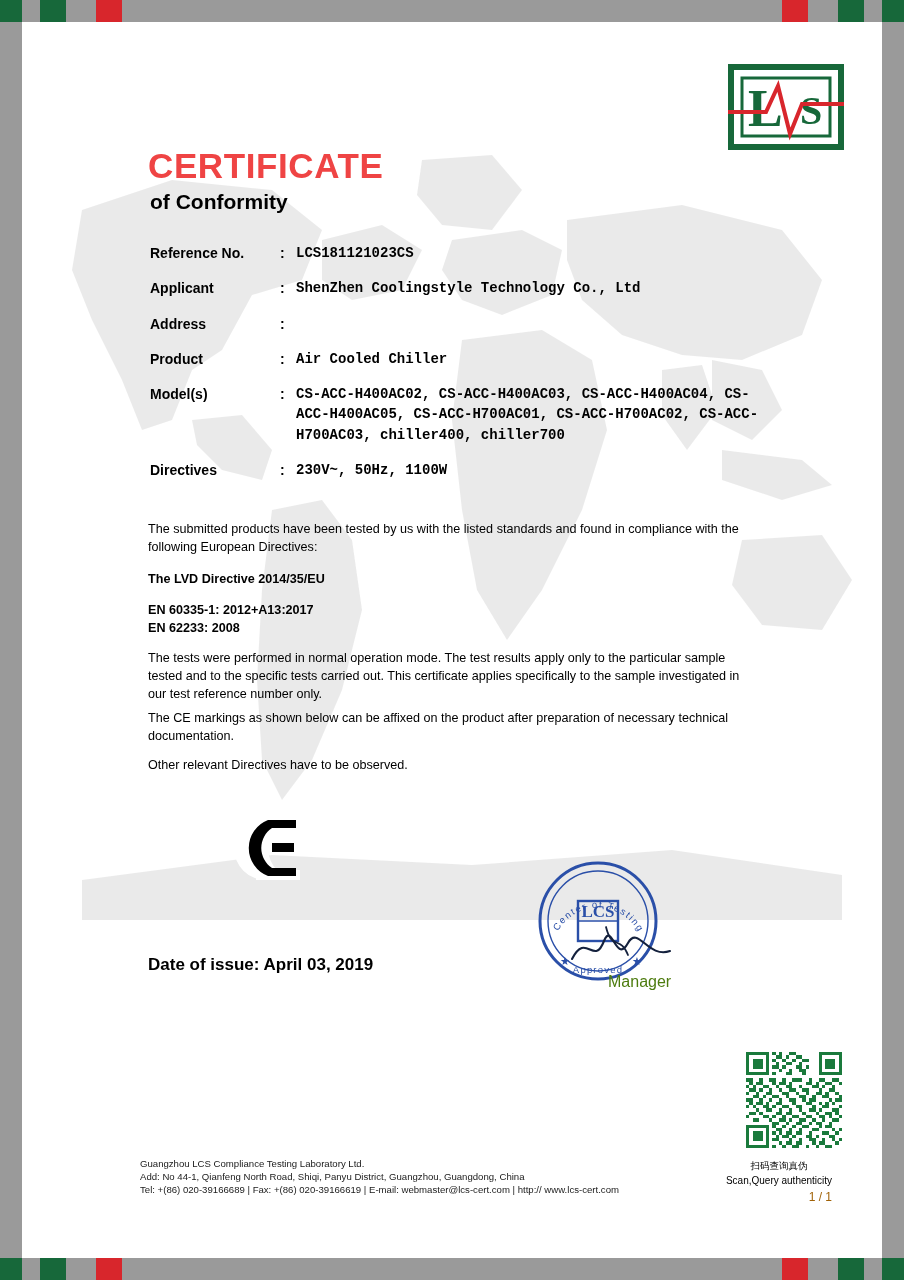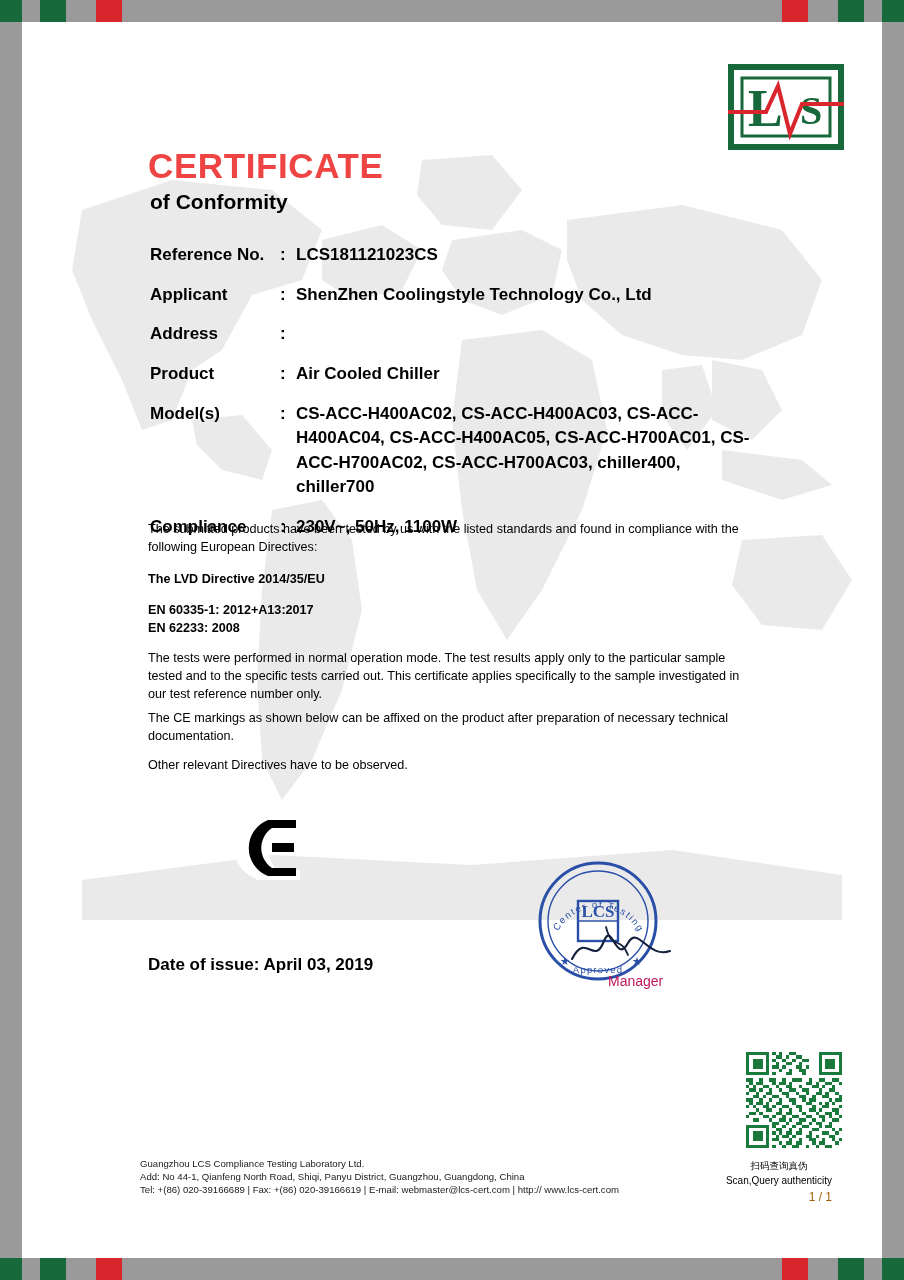--- a/index.html
+++ b/index.html
@@ -104,37 +104,38 @@
   .fields {
     position: absolute;
     left: 150px;
     top: 243px;
     width: 610px;
   }
   .field-row {
     display: flex;
     align-items: flex-start;
     margin-bottom: 15px;
-    font-size: 17px;
+    font-size: 14px;
     font-weight: bold;
     color: #000;
   }
   .field-label {
     width: 130px;
     flex: 0 0 130px;
     line-height: 1.45;
   }
   .field-colon {
     width: 16px;
     flex: 0 0 16px;
     line-height: 1.45;
   }
   .field-value {
     flex: 1 1 auto;
     line-height: 1.45;
+    font-family: Liberation Mono, monospace;
   }
 
   .para {
     position: absolute;
     left: 148px;
     width: 600px;
     font-size: 12.6px;
     color: #000;
     line-height: 1.42;
   }
@@ -169,22 +170,22 @@
     position: absolute;
     left: 520px;
     top: 855px;
     width: 180px;
     height: 140px;
   }
   .manager-label {
     position: absolute;
     left: 608px;
     top: 973px;
-    font-size: 14px;
-    color: #be185d;
+    font-size: 16px;
+    color: #4d7c0f;
   }
 
   .qr {
     position: absolute;
     right: 62px;
     top: 1052px;
     width: 96px;
     height: 96px;
   }
   .qr-caption {
@@ -301,21 +302,21 @@
         <div class="field-label">Product</div>
         <div class="field-colon">:</div>
         <div class="field-value">Air Cooled Chiller</div>
       </div>
       <div class="field-row">
         <div class="field-label">Model(s)</div>
         <div class="field-colon">:</div>
         <div class="field-value">CS-ACC-H400AC02, CS-ACC-H400AC03, CS-ACC-H400AC04, CS-ACC-H400AC05, CS-ACC-H700AC01, CS-ACC-H700AC02, CS-ACC-H700AC03, chiller400, chiller700</div>
       </div>
       <div class="field-row">
-        <div class="field-label">Compliance</div>
+        <div class="field-label">Directives</div>
         <div class="field-colon">:</div>
         <div class="field-value">230V~, 50Hz, 1100W</div>
       </div>
     </div>
 
     <div class="para p-tested">The submitted products have been tested by us with the listed standards and found in compliance with the following European Directives:</div>
     <div class="para bold p-lvd">The LVD Directive 2014/35/EU</div>
     <div class="para bold p-en1">EN 60335-1: 2012+A13:2017</div>
     <div class="para bold p-en2">EN 62233: 2008</div>
     <div class="para p-normal">The tests were performed in normal operation mode. The test results apply only to the particular sample tested and to the specific tests carried out. This certificate applies specifically to the sample investigated in our test reference number only.</div>

